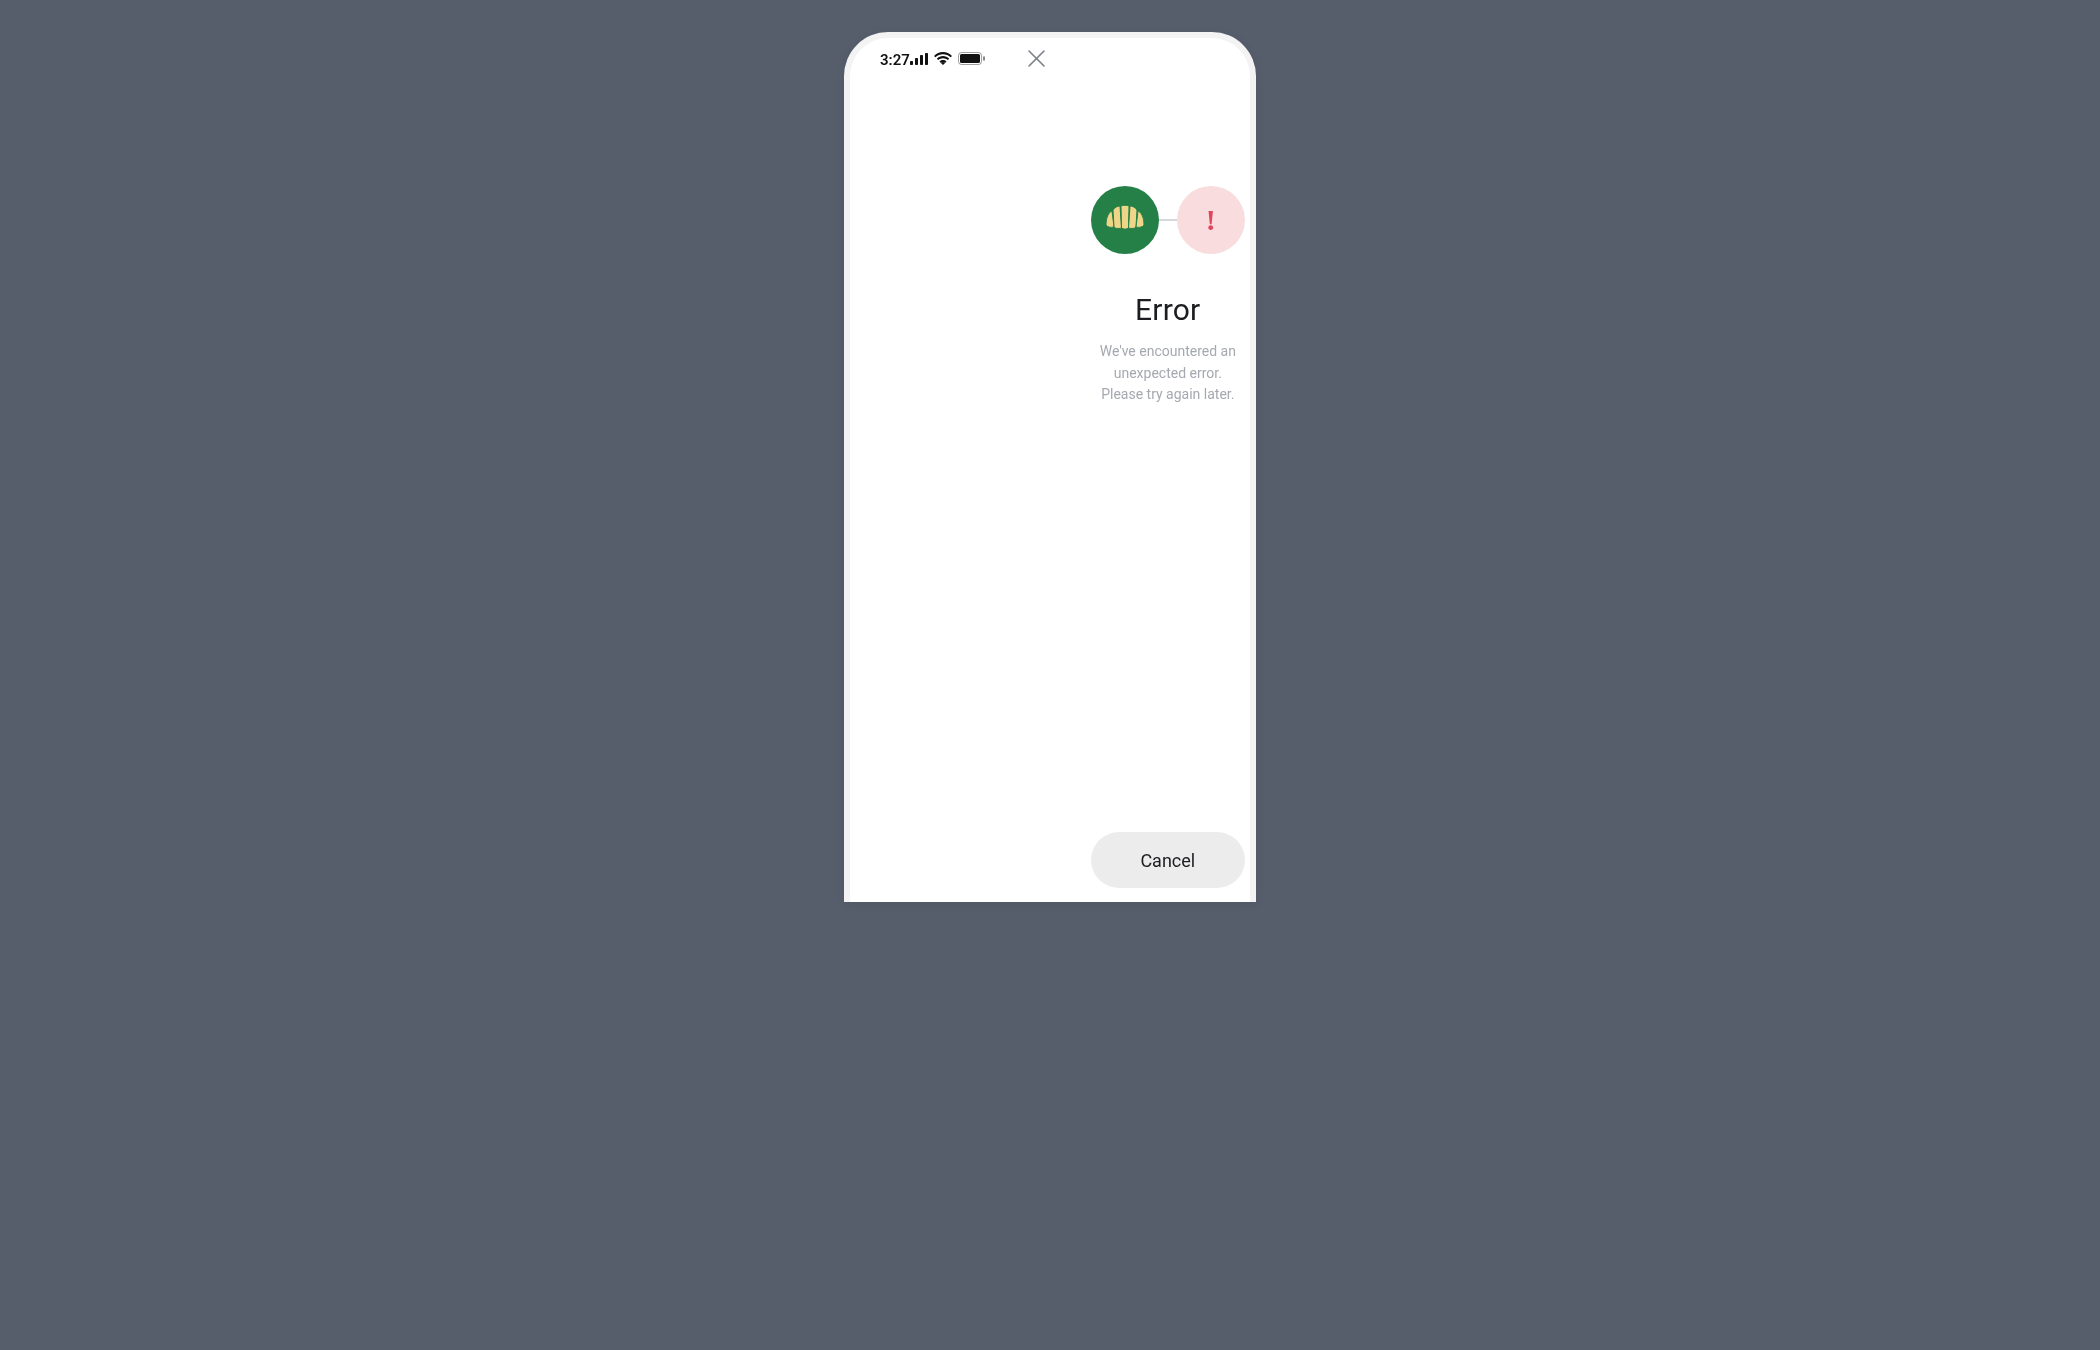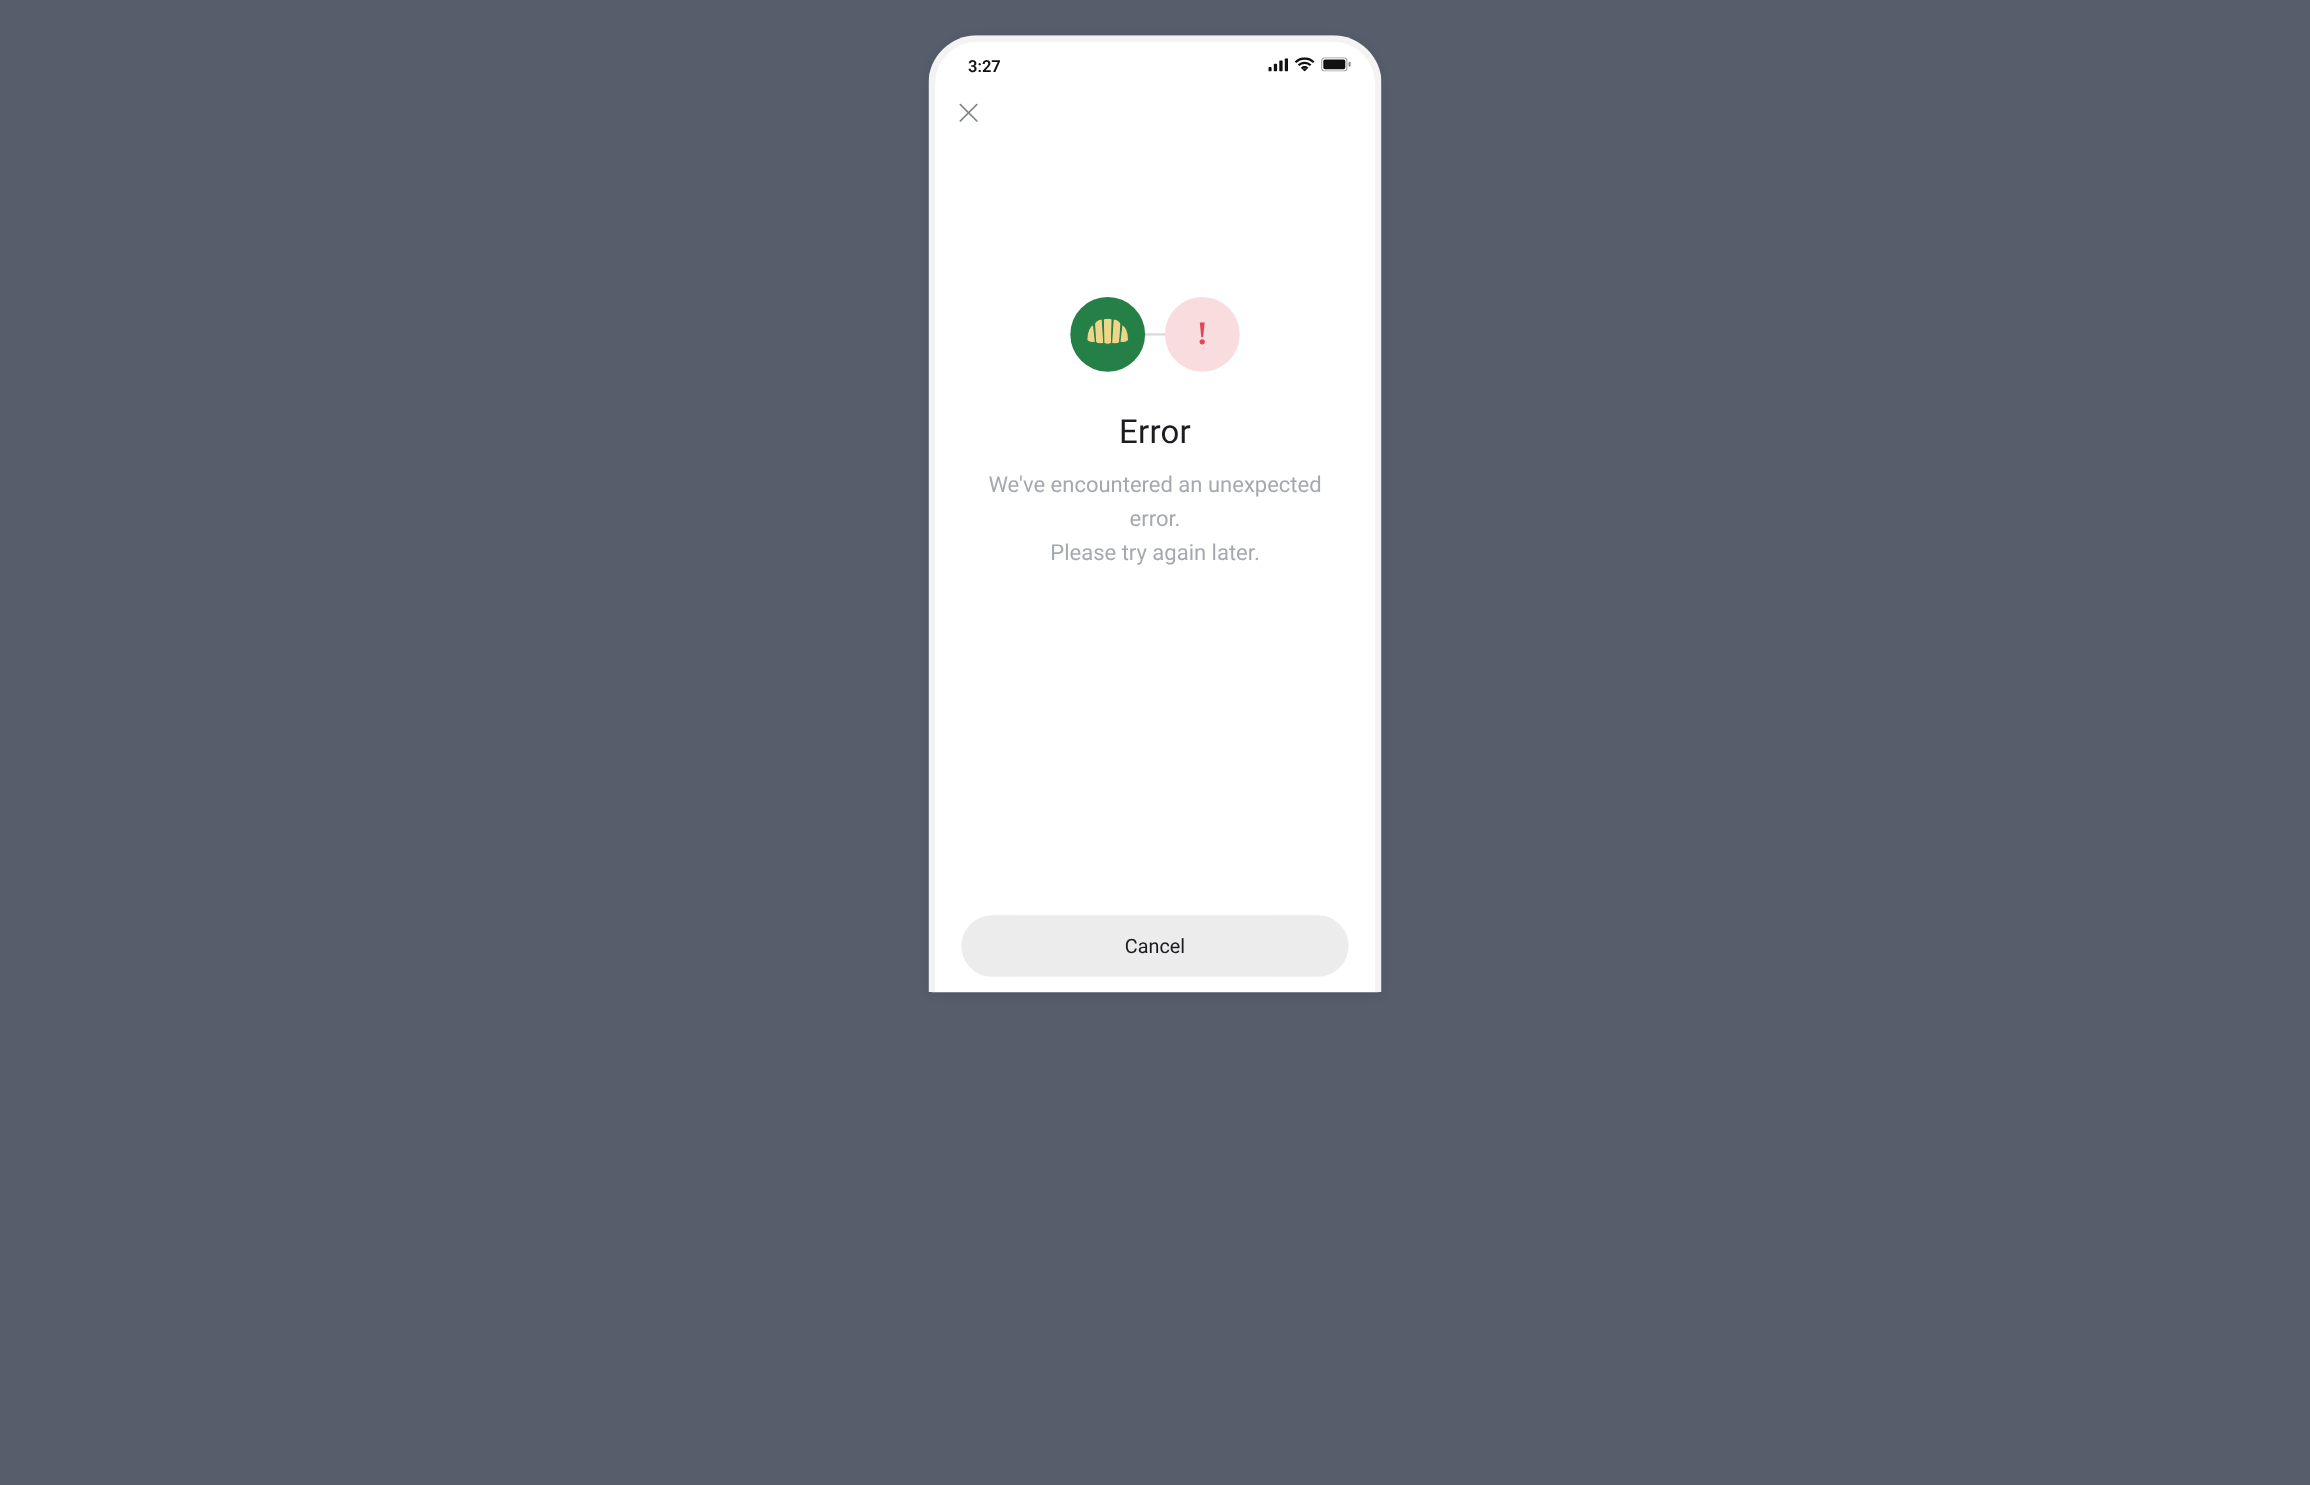--- a/index.html
+++ b/index.html
@@ -23,21 +23,21 @@
   .phone {
     margin-top: 32px;
     width: 412px;
     background: #ffffff;
     border-radius: 44px 44px 0 0;
     border: 6px solid #f3f3f4;
     border-bottom: none;
     box-shadow: 0 2px 10px rgba(0,0,0,0.08);
     overflow: hidden;
     display: flex;
-    flex-direction: column;
+    flex-direction: row;
     height: 870px;
   }
   .status-bar {
     height: 44px;
     display: flex;
     align-items: center;
     justify-content: space-between;
     padding: 0 22px 0 30px;
     font-size: 15px;
     font-weight: 600;
@@ -100,21 +100,21 @@
   }
   .title {
     margin-top: 38px;
     font-size: 30px;
     font-weight: 400;
     color: #1c1d21;
     letter-spacing: 0.2px;
   }
   .message {
     margin-top: 14px;
-    font-size: 20px;
+    font-size: 14px;
     line-height: 1.55;
     color: #a5a9af;
     text-align: center;
     white-space: pre-line;
     font-weight: 400;
   }
   .spacer { flex: 1; }
   .btn {
     width: 100%;
     height: 56px;

